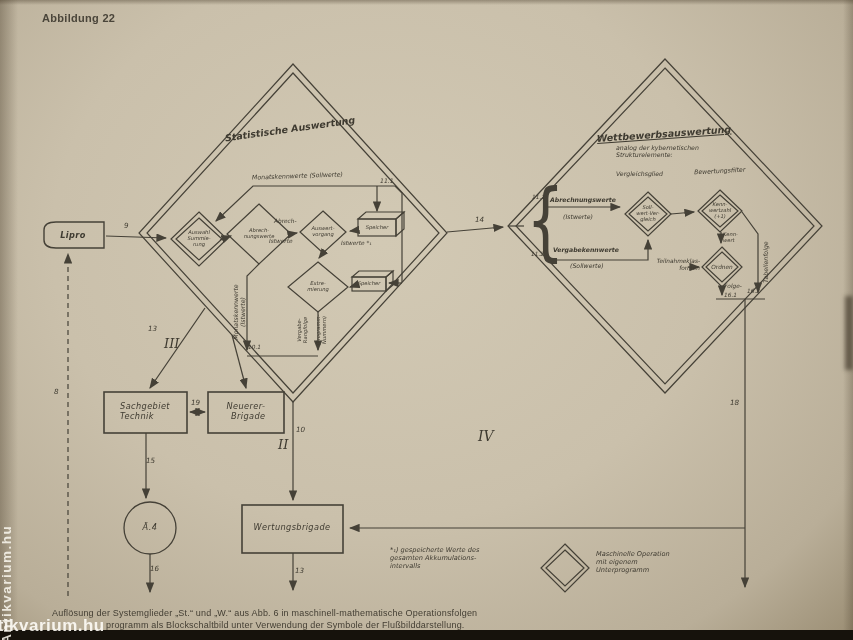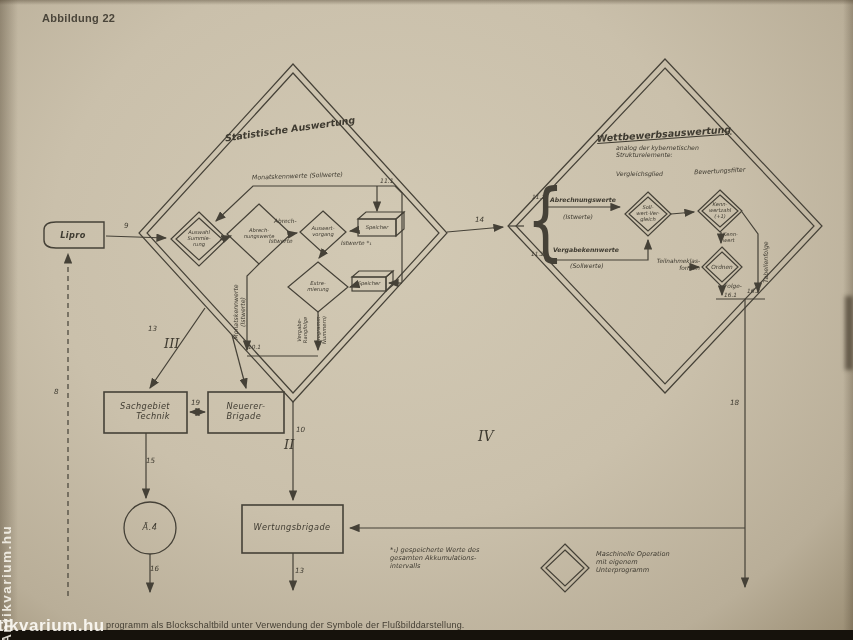--- a/index.html
+++ b/index.html
@@ -169,33 +169,33 @@
   <div class="lbl t6" style="left:239px;top:312px;transform:translate(-50%,-50%) rotate(-90deg);text-align:center">Monatskennwerte
 (Istwerte)</div>
   <div class="lbl t5" style="left:303px;top:330px;transform:translate(-50%,-50%) rotate(-90deg);text-align:center">Vergabe-
 Rangfolge</div>
   <div class="lbl t5" style="left:322px;top:330px;transform:translate(-50%,-50%) rotate(-90deg);text-align:center">(Programm-
 Nummern)</div>
   <div class="lbl t55" style="left:248px;top:344px">10.1</div>
 
   <div class="lbl t7" style="left:148px;top:325px">13</div>
   <div class="lbl roman" style="left:164px;top:336px">III</div>
-  <div class="lbl roman" style="left:284px;top:437px">II</div>
+  <div class="lbl roman" style="left:278px;top:437px">II</div>
   <div class="lbl t7" style="left:296px;top:426px">10</div>
   <div class="lbl roman" style="left:478px;top:428px;font-size:14px">IV</div>
   <div class="lbl t7" style="left:475px;top:216px">14</div>
   <div class="lbl t7" style="left:730px;top:399px">18</div>
   <div class="lbl t7" style="left:191px;top:399px">19</div>
   <div class="lbl t7" style="left:146px;top:457px">15</div>
   <div class="lbl t7" style="left:150px;top:565px">16</div>
   <div class="lbl t7" style="left:295px;top:567px">13</div>
 
-  <div class="lbl t8" style="left:145px;top:412px;transform:translate(-50%,-50%);text-align:right">Sachgebiet
+  <div class="lbl t8" style="left:145px;top:412px;transform:translate(-50%,-50%);text-align:left">Sachgebiet
 Technik</div>
-  <div class="lbl t8" style="left:246px;top:412px;transform:translate(-50%,-50%);text-align:left">Neuerer-
+  <div class="lbl t8" style="left:246px;top:412px;transform:translate(-50%,-50%);text-align:right">Neuerer-
 Brigade</div>
   <div class="lbl t8" style="left:292px;top:528px;transform:translate(-50%,-50%);text-align:right">Wertungsbrigade</div>
   <div class="lbl t8" style="left:150px;top:528px;transform:translate(-50%,-50%)">Ä.4</div>
 
   <div class="lbl t95 b u" style="left:664px;top:134px;transform:translate(-50%,-50%) rotate(-4deg)">Wettbewerbsauswertung</div>
   <div class="lbl t6" style="left:616px;top:144px">analog der kybernetischen
 Strukturelemente:</div>
   <div class="lbl t6" style="left:616px;top:170px">Vergleichsglied</div>
   <div class="lbl t6" style="left:694px;top:167px;transform:rotate(-3deg)">Bewertungsfilter</div>
   <div class="brace" style="left:518px;top:186px">{</div>
@@ -221,20 +221,21 @@
   <div class="lbl t55" style="left:747px;top:288px">16.2</div>
   <div class="lbl t6" style="left:766px;top:262px;transform:translate(-50%,-50%) rotate(-90deg)">Tabellenfolge</div>
 
   <div class="lbl t65" style="left:390px;top:546px">*₁) gespeicherte Werte des
 gesamten Akkumulations-
 intervalls</div>
   <div class="lbl t65" style="left:596px;top:550px">Maschinelle Operation
 mit eigenem
 Unterprogramm</div>
 
+  <div class="lbl cap" style="left:52px;top:608px">Auflösung der Systemglieder „St.“ und „W.“ aus Abb. 6 in maschinell-mathematische Operationsfolgen</div>
   <div class="lbl cap" style="left:106px;top:620px">programm als Blockschaltbild unter Verwendung der Symbole der Flußbilddarstellung.</div>
 
   <div class="vig vig-left"></div>
   <div class="vig vig-top"></div>
   <div class="vig vig-right"></div>
   <div class="vig smudge"></div>
   <div class="bar-bottom"></div>
   <div class="wm-v">Antikvarium.hu</div>
   <div class="wm-c">Antikvarium.hu</div>
 

